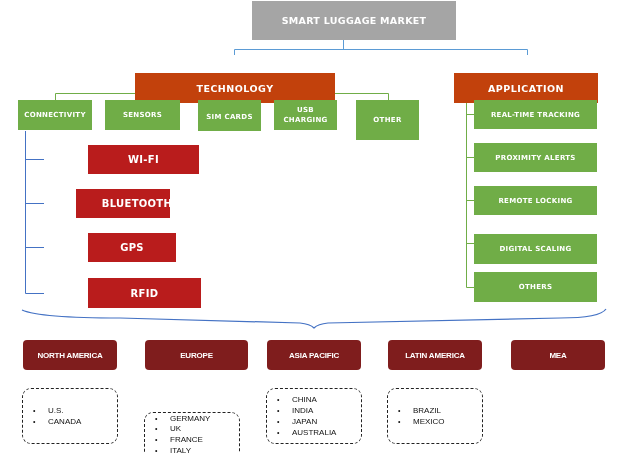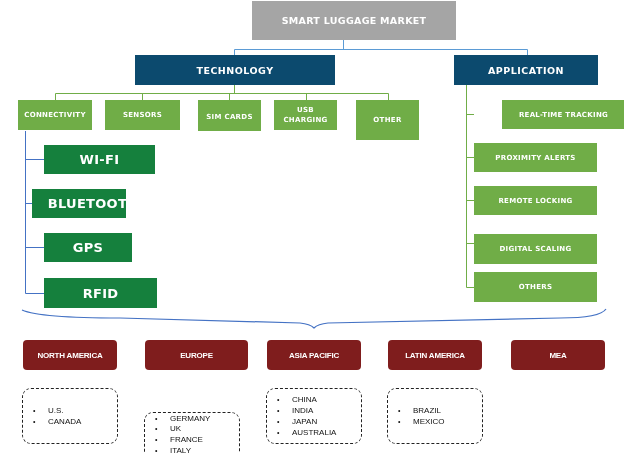--- a/index.html
+++ b/index.html
@@ -1,23 +1,23 @@
 <!DOCTYPE html>
 <html><head>
 <meta charset="utf-8">
 <style>
   html, body { margin:0; padding:0; background:#ffffff; }
   body { width:624px; height:453px; position:relative; overflow:hidden;
          font-family:"DejaVu Sans", sans-serif; }
   .box { position:absolute; display:flex; align-items:center; justify-content:center;
          text-align:center; color:#ffffff; font-weight:bold; box-sizing:border-box; }
   .title { left:252px; top:1px; width:204px; height:39px; background:#a5a5a5; font-size:9.5px; letter-spacing:0.3px; }
-  .cat { top:55px; height:30px; background:#0c4a6e; font-size:9.5px; letter-spacing:0.5px; }
+  .cat { top:73px; height:30px; background:#c2410c; font-size:9.5px; letter-spacing:0.5px; }
   .green { background:#70ad47; font-size:7px; letter-spacing:0.3px; line-height:10px; }
-  .blue { background:#15803d; font-size:13px; letter-spacing:0.3px; }
+  .blue { background:#b91c1c; font-size:10px; letter-spacing:0.3px;margin-left:44px; }
   .region { top:340px; height:30px; background:#7f1d1d; border-radius:4px;
             font-family:"Liberation Sans", sans-serif; font-size:8px; letter-spacing:-0.2px; }
   .dotted { position:absolute; top:388px; height:56px; border:1.2px dashed #222;
             border-radius:9px; box-sizing:border-box; display:flex; align-items:center; }
   .dotted ul { margin:0; padding:0 0 0 10px; list-style:none;
                font-family:"Liberation Sans", sans-serif; font-size:8px; color:#111; line-height:11px; }
   .dotted li { position:relative; padding-left:15px; }
   .dotted li::before { content:"•"; position:absolute; left:0; top:0; font-size:7px; }
   svg.lines { position:absolute; left:0; top:0; }
 </style>
@@ -72,21 +72,21 @@
 <div class="box green" style="left:105px; top:100px; width:75px; height:30px;">SENSORS</div>
 <div class="box green" style="left:198px; top:100px; width:63px; height:31px; padding-top:2px;">SIM CARDS</div>
 <div class="box green" style="left:274px; top:100px; width:63px; height:30px; padding:0 15px;">USB CHARGING</div>
 <div class="box green" style="left:356px; top:100px; width:63px; height:40px;text-align:center;">OTHER</div>
 
 <div class="box blue" style="left:44px; top:145px; width:111px; height:29px;">WI-FI</div>
 <div class="box blue" style="left:32px; top:189px; width:94px; height:29px;padding-left:28px;">BLUETOOTH</div>
 <div class="box blue" style="left:44px; top:233px; width:88px; height:29px;">GPS</div>
 <div class="box blue" style="left:44px; top:278px; width:113px; height:30px;">RFID</div>
 
-<div class="box green" style="left:502px; top:100px; width:123px; height:29px;">REAL-TIME TRACKING</div>
+<div class="box green" style="left:474px; top:100px; width:123px; height:29px;">REAL-TIME TRACKING</div>
 <div class="box green" style="left:474px; top:143px; width:123px; height:29px;">PROXIMITY ALERTS</div>
 <div class="box green" style="left:474px; top:186px; width:123px; height:29px;">REMOTE LOCKING</div>
 <div class="box green" style="left:474px; top:234px; width:123px; height:30px;">DIGITAL SCALING</div>
 <div class="box green" style="left:474px; top:272px; width:123px; height:30px;">OTHERS</div>
 
 <div class="box region" style="left:23px; width:94px;">NORTH AMERICA</div>
 <div class="box region" style="left:145px; width:103px;">EUROPE</div>
 <div class="box region" style="left:267px; width:94px;">ASIA PACIFIC</div>
 <div class="box region" style="left:388px; width:94px;">LATIN AMERICA</div>
 <div class="box region" style="left:511px; width:94px;">MEA</div>

